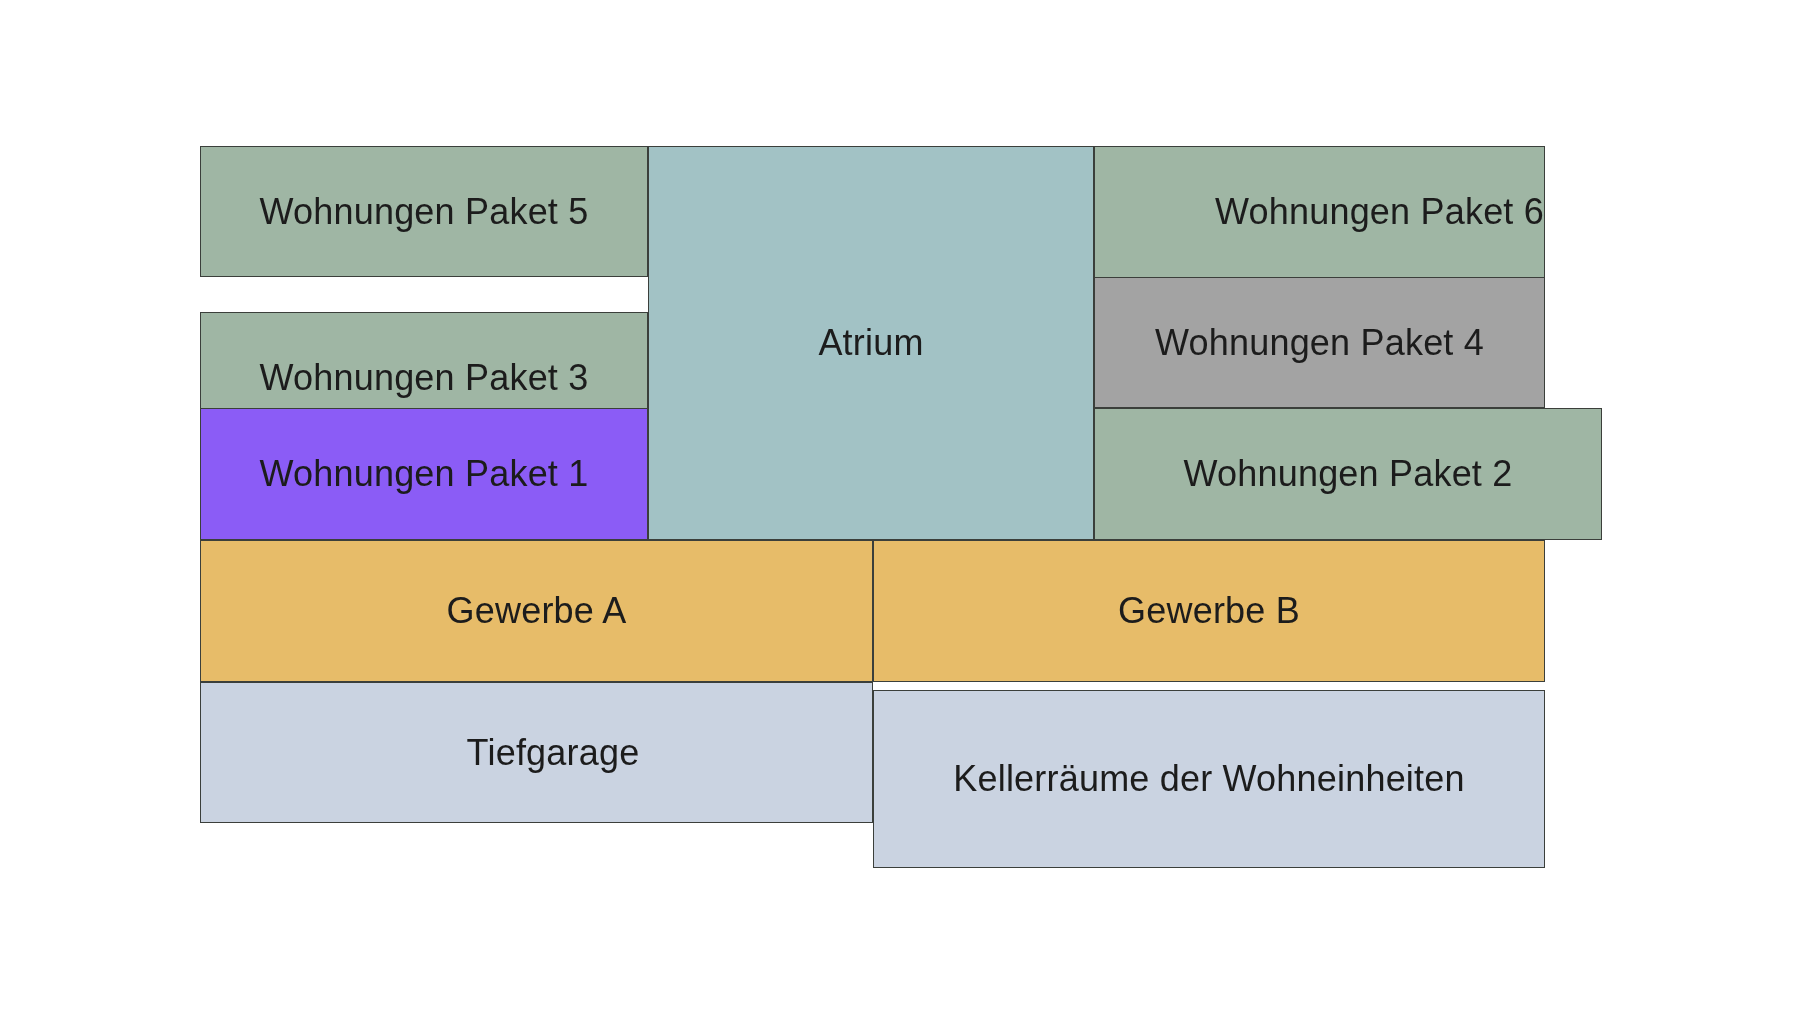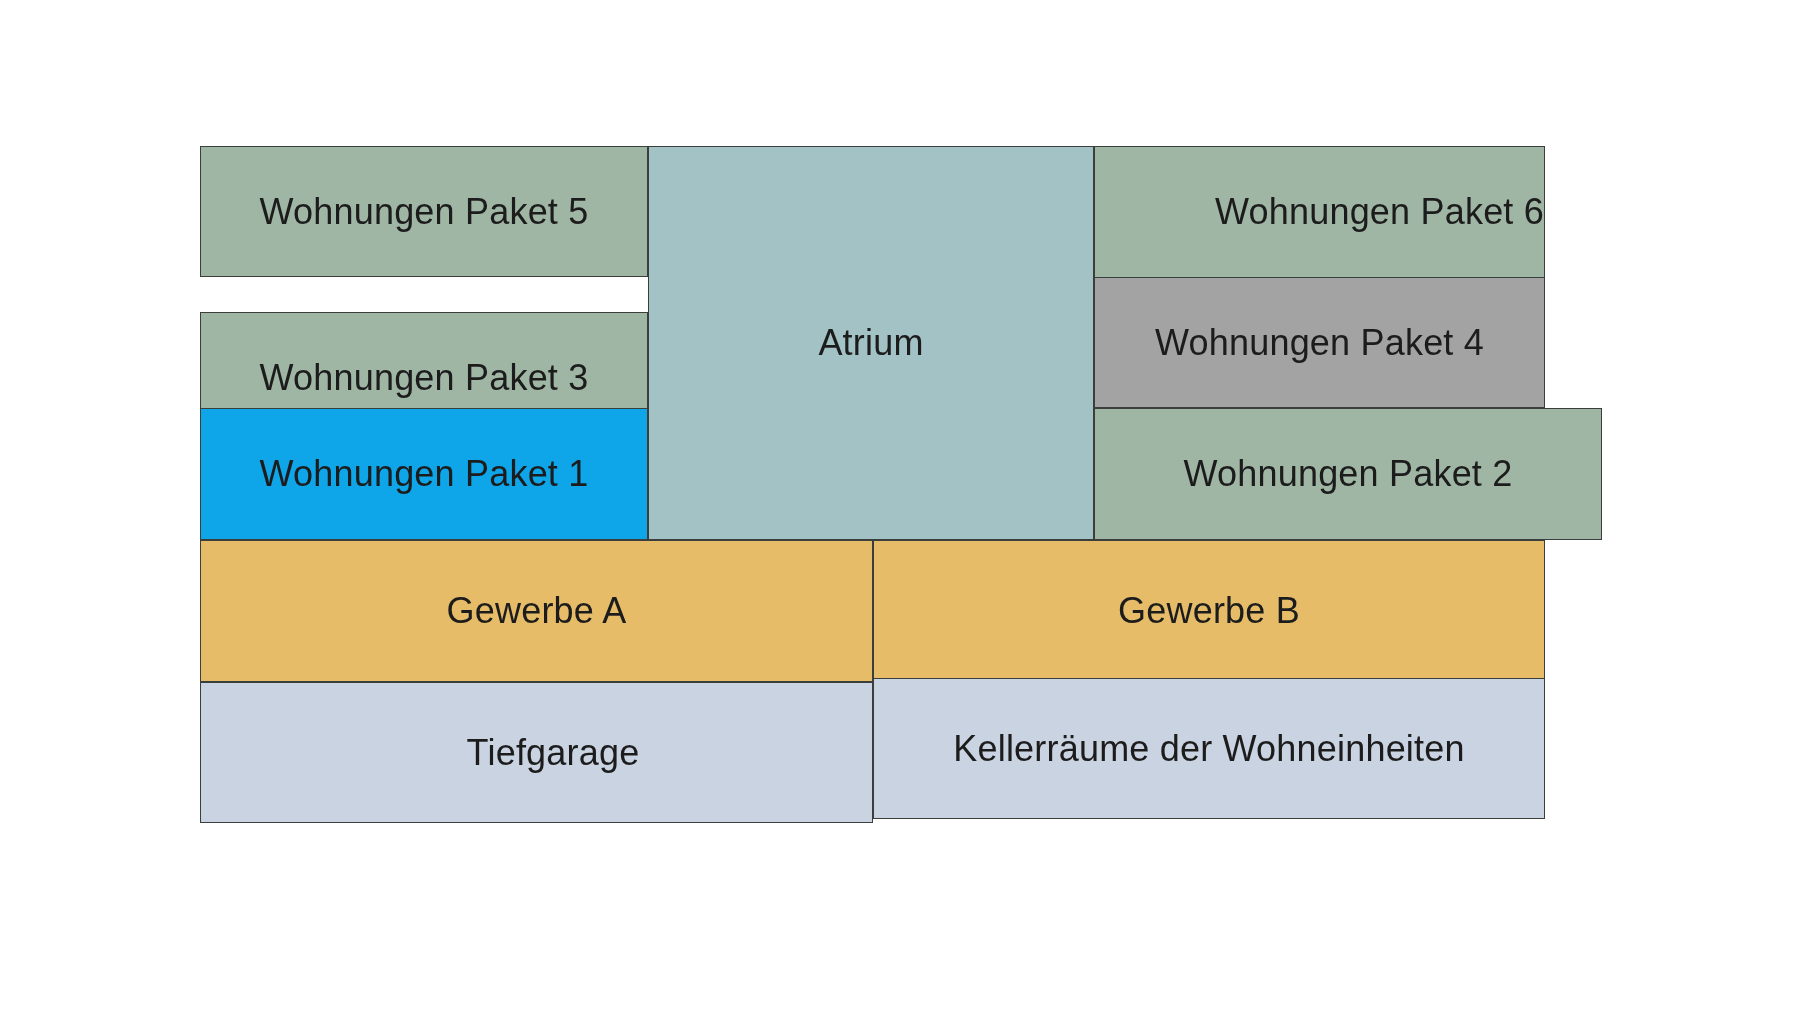--- a/index.html
+++ b/index.html
@@ -42,35 +42,35 @@
   .paket5   { left: 0;     top: 0;     width: 448px; height: 131px; }
   .paket3   { left: 0;     top: 131px; width: 448px; height: 131px; margin-top: 35px; }
   .paket1   { left: 0;     top: 262px; width: 448px; height: 132px; }
   .atrium   { left: 448px; top: 0;     width: 446px; height: 394px; }
   .paket6   { left: 894px; top: 0;     width: 451px; height: 132px; justify-content: flex-end; }
   .paket4   { left: 894px; top: 131px; width: 451px; height: 131px; }
   .paket2   { left: 894px; top: 262px; width: 508px; height: 132px; }
   .gewerbeA { left: 0;     top: 394px; width: 673px; height: 142px; }
   .gewerbeB { left: 673px; top: 394px; width: 672px; height: 142px; }
   .garage   { left: 0;     top: 536px; width: 673px; height: 141px; }
-  .keller   { left: 673px; top: 532px; width: 672px; height: 141px; }
+  .keller   { left: 673px; top: 544px; width: 672px; height: 178px; }
 </style>
 </head>
 <body>
 
 <div class="canvas">
   <div class="diagram">
 
     <div class="block paket5" style="background-color: rgb(159, 182, 164);">
       <span>Wohnungen Paket 5</span>
     </div>
     <div class="block paket3" style="background-color: rgb(159, 182, 164);">
       <span>Wohnungen Paket 3</span>
     </div>
-    <div class="block paket1" style="background-color: #0ea5e9;">
+    <div class="block paket1" style="background-color: #8b5cf6;">
       <span>Wohnungen Paket 1</span>
     </div>
 
     <div class="block atrium" style="background-color: rgb(162, 194, 197);">
       <span>Atrium</span>
     </div>
 
     <div class="block paket6" style="background-color: rgb(159, 182, 164);">
       <span>Wohnungen Paket 6</span>
     </div>

